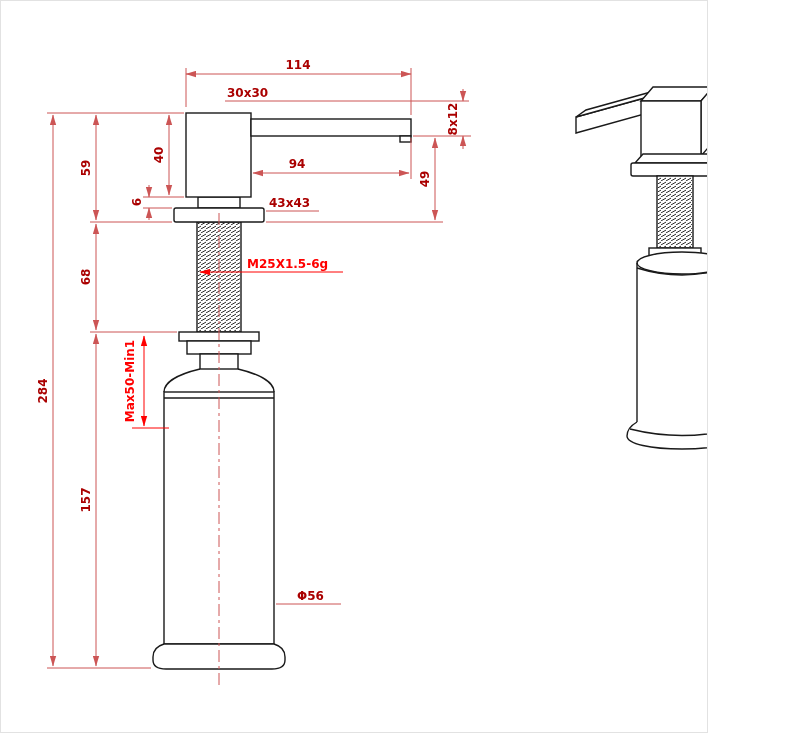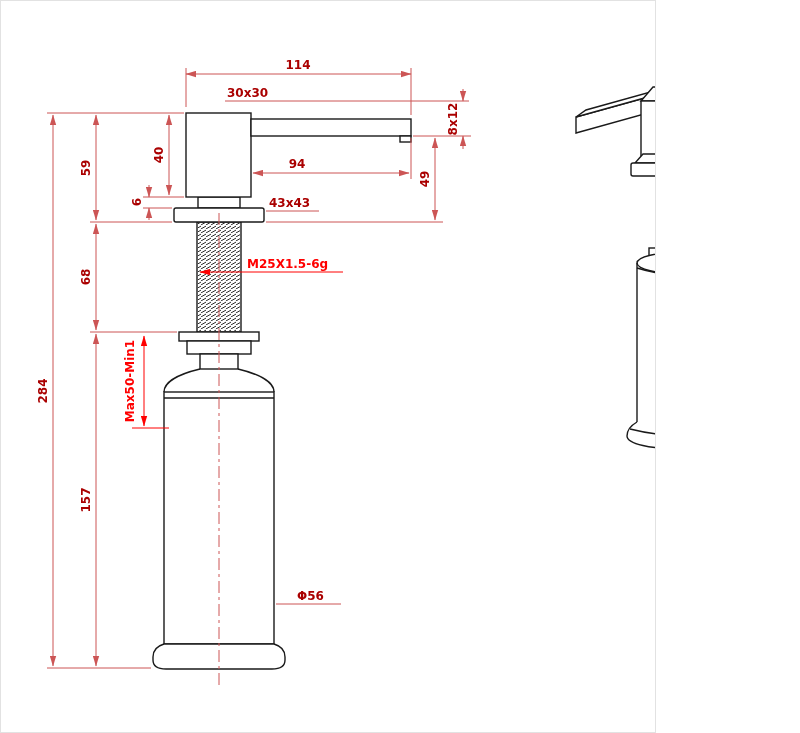--- a/index.html
+++ b/index.html
@@ -1,17 +1,17 @@
 <!DOCTYPE html>
 <html style="--color-background: #ffffff; --color-outline: #1a1a1a; --color-dimension_line: #cc5555; --color-dimension_text: #aa0000; --color-highlight_text: #ff0000;"><head>
 <meta charset="utf-8">
 <style>
   html,body{margin:0;padding:0;background:#ffffff;}
   .canvas{
-    width:656px;height:733px;box-sizing:border-box;
+    width:708px;height:733px;box-sizing:border-box;
     background:var(--color-background,#ffffff);
     border:1px solid #e2e2e2;
     font-family:"DejaVu Sans", sans-serif;
     position:relative;overflow:hidden;
   }
   svg{display:block;}
   .outline{fill:#ffffff;stroke:var(--color-outline,#1a1a1a);stroke-width:1.4;}
   .oline{fill:none;stroke:var(--color-outline,#1a1a1a);stroke-width:1.4;}
   .dimline{fill:none;stroke:var(--color-dimension_line,#cc5555);stroke-width:1;}
   .hotline{stroke:var(--color-highlight_text,#ff0000);}

